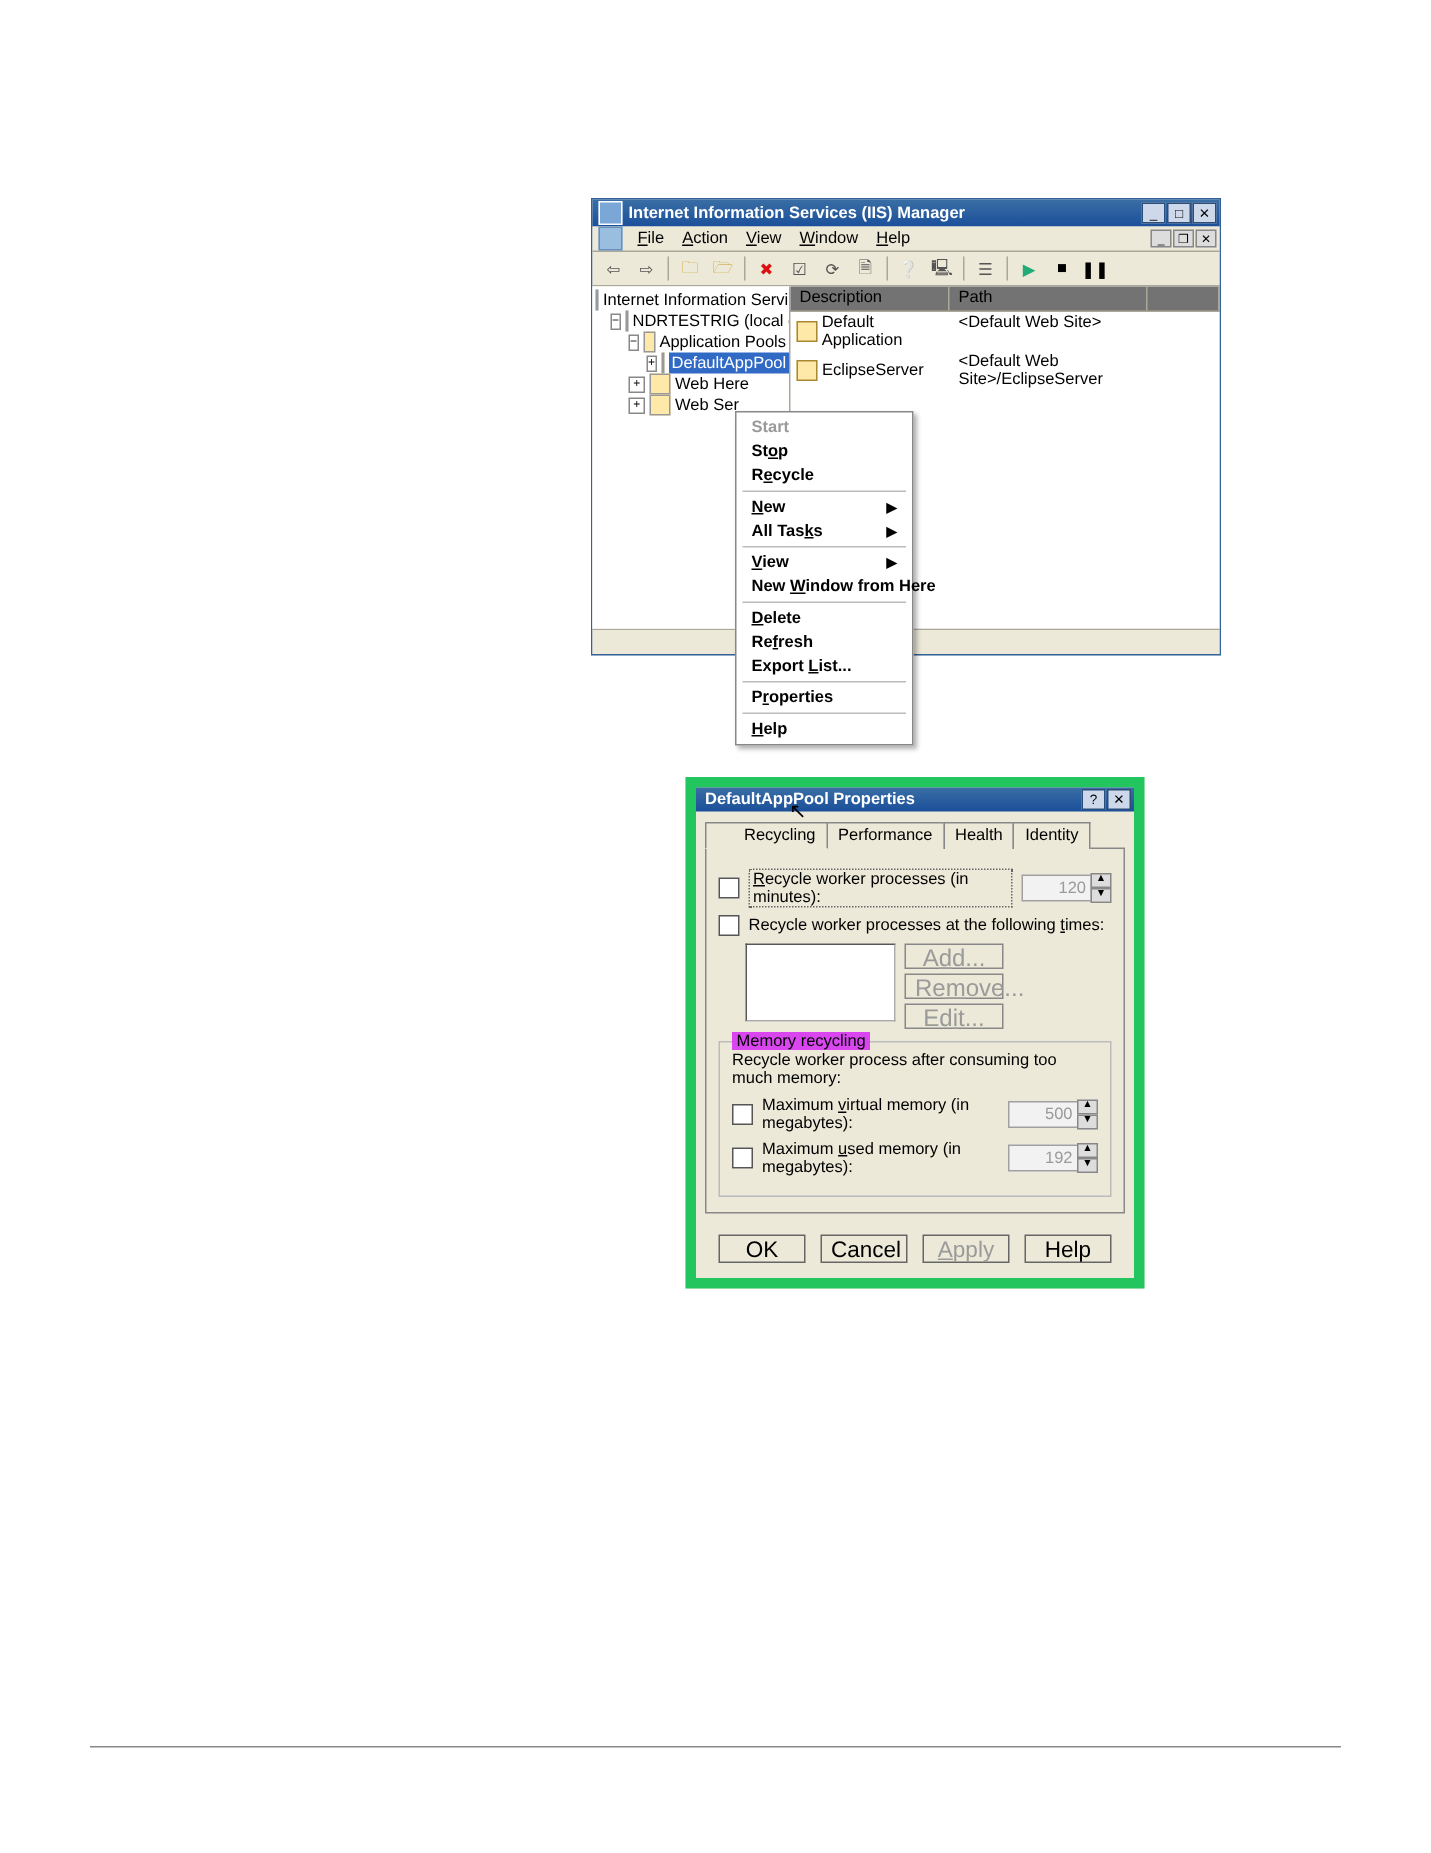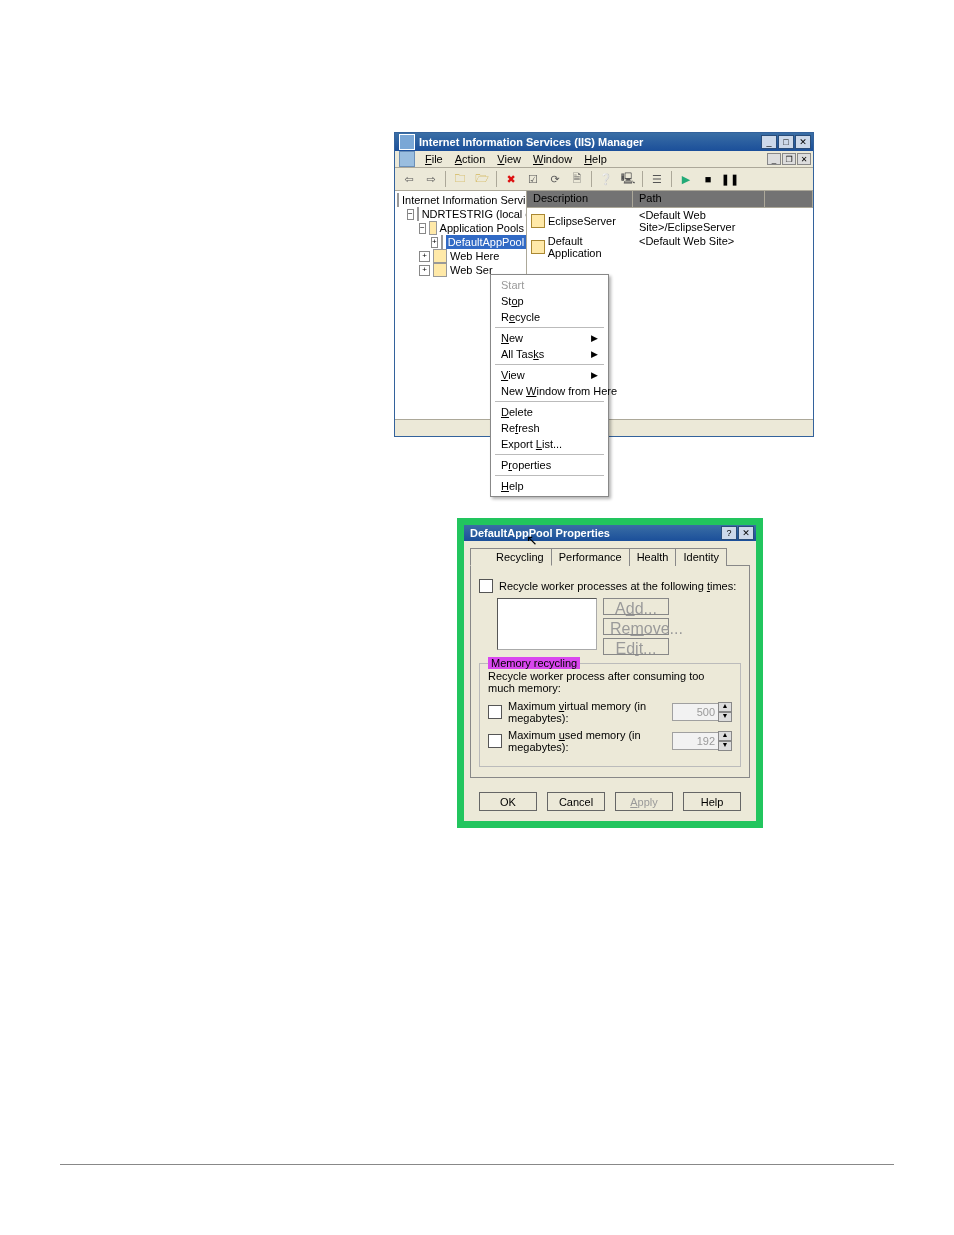--- a/index.html
+++ b/index.html
@@ -47,21 +47,21 @@
   .lhdr div{border-right:1px solid #aca899;padding:1px 6px;font-size:11px;box-sizing:border-box;}
   .lhdr .c1{width:106px;} .lhdr .c2{flex:1;} .lhdr .c3{width:48px;}
   .lrow{display:flex;padding:1px 0;}
   .lrow .c1{width:106px;padding-left:4px;display:flex;gap:3px;align-items:center;}
   .lrow .c2{flex:1;padding-left:2px;} .lrow .c3{width:48px;}
   .lrow .gico{width:12px;height:12px;border:1px solid #aa8833;background:#ffe9a8;display:inline-block;}
 
   .statusbar{height:16px;background:#ece9d8;border-top:1px solid #aca899;}
 
   .ctxmenu{position:absolute;left:95px;top:83px;width:117px;background:#fff;border:1px solid #888;box-shadow:2px 2px 3px rgba(0,0,0,0.3);padding:2px 0;z-index:10;}
-  .ctxmenu .mi{padding:2px 10px;font-size:11px;white-space:nowrap;display:flex;justify-content:space-between;align-items:center;}
+  .ctxmenu .mi{padding:2px 10px;font-size:11px;white-space:nowrap;display:flex;justify-content:space-between;align-items:center;font-weight:bold;}
   .ctxmenu .mi.dis{color:#9a9a9a;}
   .ctxmenu .mi .arrow{font-size:9px;color:#000;}
   .ctxmenu .msep{height:1px;margin:2px 4px;background:#bbb;}
   .ctxmenu .mi u{text-decoration:underline;}
 
   
   .props-window{position:absolute;left:457px;top:518px;width:292px;border:7px solid #22c55e;background:#ece9d8;}
   .props-window .titlebar{height:16px;}
   .tabs{display:flex;padding:6px 6px 0 6px;gap:0;font-size:11px;}
   .tab{border:1px solid #888;border-bottom:none;background:#ece9d8;padding:2px 7px;position:relative;top:1px;margin-right:-1px;}
@@ -75,21 +75,21 @@
   .spin input{width:40px;height:14px;border:1px solid #a0a0a0;background:#f2f2f2;color:#9a9a9a;font-size:11px;text-align:right;padding-right:3px;}
   .spin .sbtn{width:12px;height:8px;border:1px solid #888;background:#ddd;font-size:7px;line-height:6px;text-align:center;}
   .spin .sbtns{display:flex;flex-direction:column;margin-left:-1px;}
   .timesrow{display:flex;gap:6px;margin:4px 0 8px 18px;}
   .timesrow .listbox{width:98px;height:50px;border:1px inset #aaa;background:#fff;}
   .btncol{display:flex;flex-direction:column;gap:3px;}
   .btncol button{width:66px;height:17px;font-size:16px;border:1px solid #888;background:#ece9d8;color:#9a9a9a;}
   .group{border:1px solid #bbb;padding:6px 8px 8px 8px;margin-top:4px;position:relative;}
   .group .legend{position:absolute;top:-7px;left:8px;background:#d946ef;padding:0 3px;font-size:11px;}
   .dlgbtns{display:flex;justify-content:center;gap:10px;padding:8px 0 10px 0;}
-  .dlgbtns button{width:58px;height:19px;font-size:11px;border:1px solid #666;background:#ece9d8;}
+  .dlgbtns button{width:58px;height:19px;font-size:15px;border:1px solid #666;background:#ece9d8;}
   .dlgbtns button.dis{color:#9a9a9a;}
   .cursor{position:absolute;left:526px;top:532px;font-size:14px;color:#000;pointer-events:none;}
 </style>
 </head>
 <body>
 
 <div class="page">
 
   <div class="iis-window">
 
@@ -176,31 +176,31 @@
 
       <div class="listpane">
         <div class="lhdr">
           <div class="c1">Description</div>
           <div class="c2">Path</div>
           <div class="c3"></div>
         </div>
         <div class="lrow">
           <div class="c1">
               <span class="gico"></span>
-              <span>EclipseServer</span>
-            </div>
-          <div class="c2">&lt;Default Web Site&gt;/EclipseServer</div>
+              <span>Default Application</span>
+            </div>
+          <div class="c2">&lt;Default Web Site&gt;</div>
             <div class="c3"></div>
         </div>
         <div class="lrow">
           <div class="c1">
               <span class="gico"></span>
-              <span>Default Application</span>
-            </div>
-          <div class="c2">&lt;Default Web Site&gt;</div>
+              <span>EclipseServer</span>
+            </div>
+          <div class="c2">&lt;Default Web Site&gt;/EclipseServer</div>
             <div class="c3"></div>
         </div>
       </div>
 
       <div class="ctxmenu">
         <div class="mi dis">
             <span>Start</span>
           </div>
         <div class="mi">
             <span>St<u>o</u>p</span>
@@ -260,20 +260,31 @@
 
     <div class="tabs">
       <div class="tab active">Recycling</div>
       <div class="tab">Performance</div>
       <div class="tab">Health</div>
       <div class="tab">Identity</div>
     </div>
 
     <div class="tabbody">
 
+      <div class="row">
+        <span class="chk"></span>
+        <span class="lbl boxed"><u>R</u>ecycle worker processes (in minutes):</span>
+        <span class="spin">
+          <input disabled="" value="120" style="">
+          <span class="sbtns">
+              <span class="sbtn">▲</span>
+              <span class="sbtn">▼</span>
+            </span>
+        </span>
+      </div>
 
 
       <div class="row">
         <span class="chk"></span>
         <span class="lbl">Recycle worker processes at the following <u>t</u>imes:</span>
       </div>
       <div class="timesrow">
         <div class="listbox"></div>
         <div class="btncol">
           <button disabled=""><span>A<u>d</u>d...</span></button>

